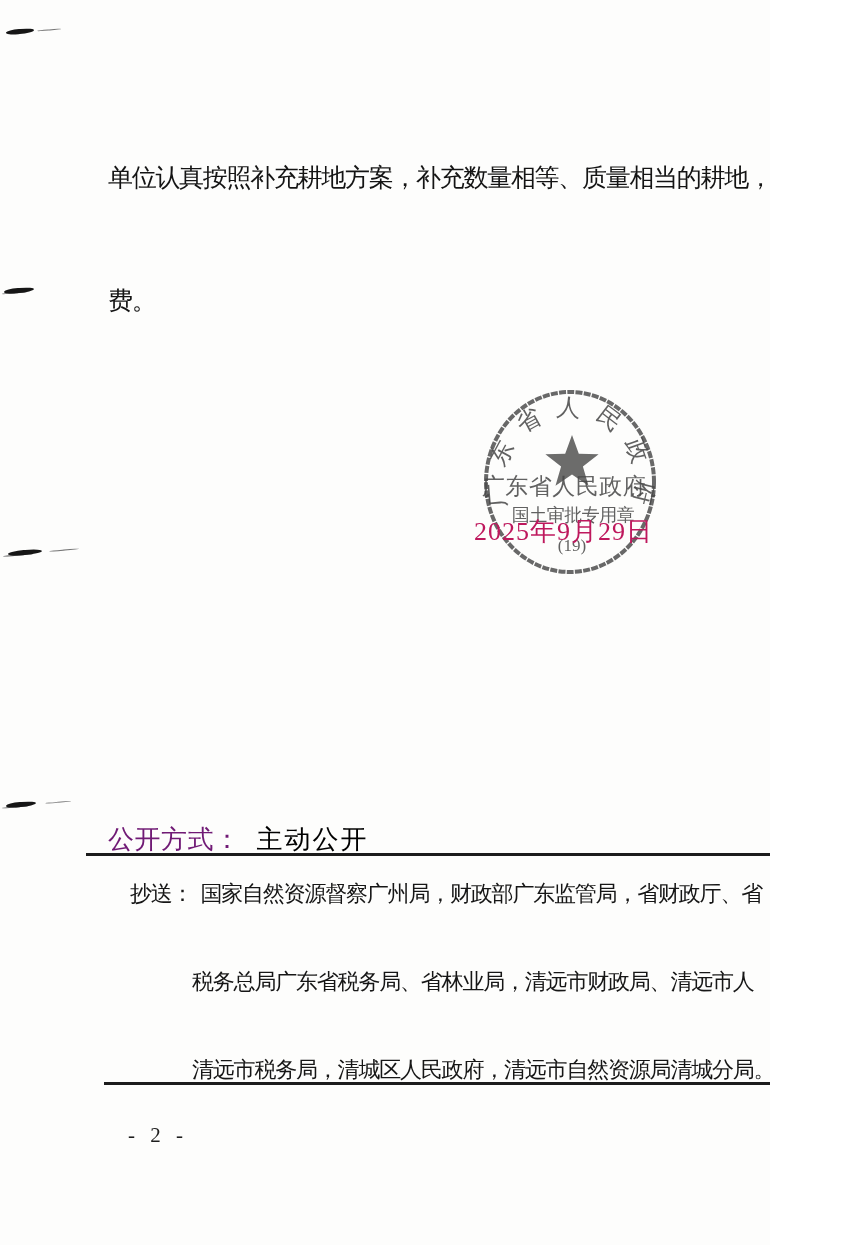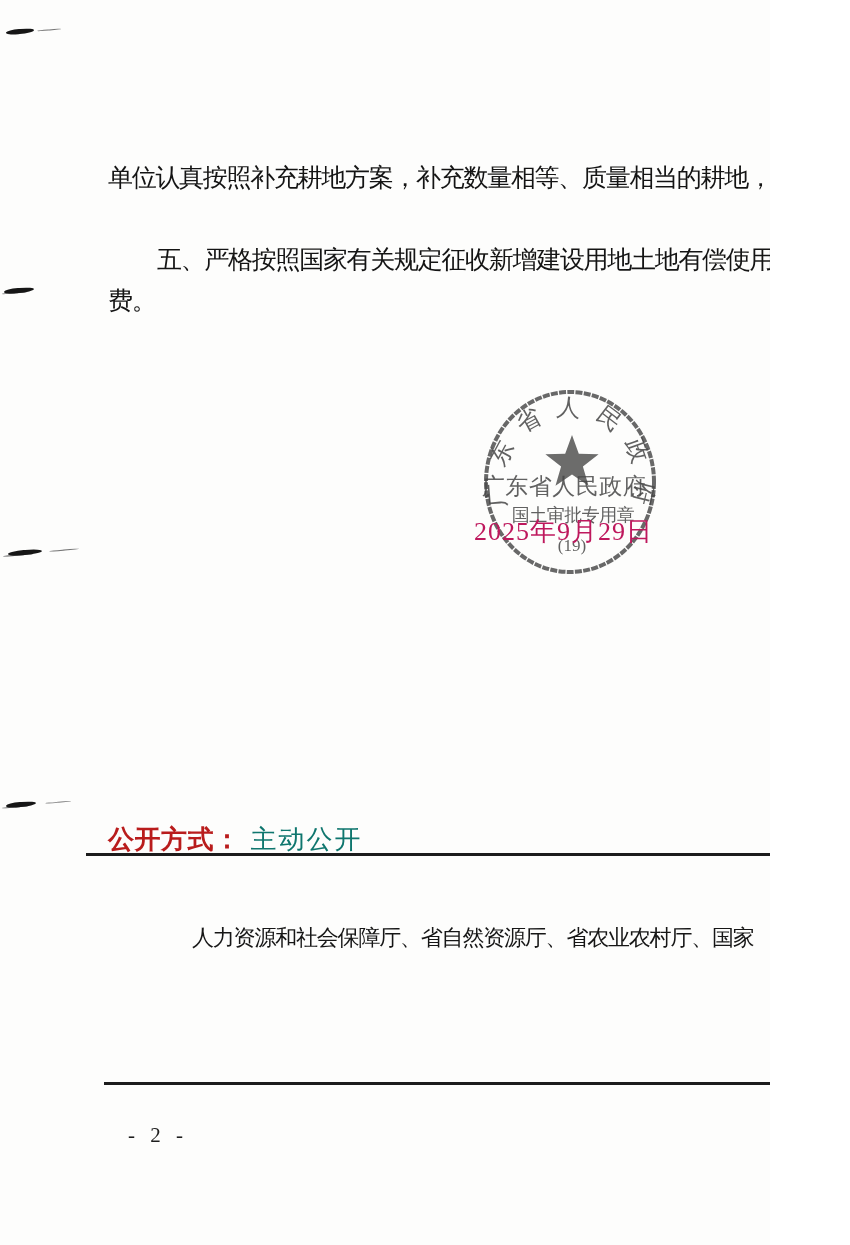--- a/index.html
+++ b/index.html
@@ -64,28 +64,28 @@
   
   .disclosure {
     position: absolute;
     left: 108px;
     top: 822px;
     font-size: 26px;
     white-space: nowrap;
   }
   .disclosure .label {
     font-family: "Liberation Sans", "DejaVu Sans", sans-serif;
-    font-weight: 700;
+    font-weight: 400;
     letter-spacing: 0.5px;
-    color: #b91c1c;
+    color: #701a75;
   }
   .disclosure .value {
-    margin-left: 10px;
+    margin-left: 16px;
     letter-spacing: 2px;
-    color: #0f766e;
+    color: #000000;
   }
 
   .rule {
     position: absolute;
     background: #1c1c1c;
     height: 3px;
   }
   .rule.r1 { left: 86px;  top: 853px;  width: 701px; }
   .rule.r2 { left: 104px; top: 1082px; width: 683px; }
 
@@ -117,21 +117,20 @@
 <body>
 
 <div class="page">
 
   <div class="binding-mark m1"></div>
   <div class="binding-mark m2"></div>
   <div class="binding-mark m3"></div>
   <div class="binding-mark m4"></div>
 
   <div class="body-line l0">单位认真按照补充耕地方案，补充数量相等、质量相当的耕地，</div>
-  <div class="body-line l2">五、严格按照国家有关规定征收新增建设用地土地有偿使用</div>
   <div class="body-line l3">费。</div>
 
   <svg class="seal" viewBox="0 0 184 192" xmlns="http://www.w3.org/2000/svg">
     <ellipse cx="92" cy="96" rx="84" ry="90" fill="none" stroke="#2e2e2e" stroke-width="4" stroke-dasharray="7 1.3" opacity="0.82"></ellipse>
     <path id="sealArc" d="M 34.8,129 A 66,66 0 1 1 149.2,129" fill="none"></path>
     <text font-size="24" fill="#2d2d2d" opacity="0.85" letter-spacing="14" font-family="Liberation Serif, DejaVu Serif, serif">
       <textPath href="#sealArc" startOffset="10">广东省人民政府</textPath>
     </text>
     <path d="M94,49 L100.8,67.7 L120.6,68.3 L104.9,80.6 L110.5,99.7 L94,88.5 L77.5,99.7 L83.1,80.6 L67.4,68.3 L87.2,67.7 Z" fill="#333333" opacity="0.82"></path>
     <text x="86" y="108" text-anchor="middle" font-size="23" letter-spacing="0.5" fill="#2d2d2d" opacity="0.85" font-family="Liberation Serif, DejaVu Serif, serif">广东省人民政府</text>
@@ -140,19 +139,23 @@
   </svg>
 
   <div class="issue-date">2025年9月29日</div>
 
   <div class="disclosure">
     <span class="label">公开方式：</span><span class="value">主动公开</span>
   </div>
 
   <div class="rule r1"></div>
 
-  <div class="cc-line c1">人力资源和社会保障厅、省自然资源厅、省农业农村厅、国家</div>
+  <div class="cc-line c0">
+    <span class="cc-label">抄送：</span><span>国家自然资源督察广州局，财政部广东监管局，省财政厅、省</span>
+  </div>
+  <div class="cc-line c2">税务总局广东省税务局、省林业局，清远市财政局、清远市人</div>
+  <div class="cc-line c4">清远市税务局，清城区人民政府，清远市自然资源局清城分局。</div>
 
   <div class="rule r2"></div>
 
   <div class="page-number">- 2 -</div>
 
 </div>
 
 </body></html>

